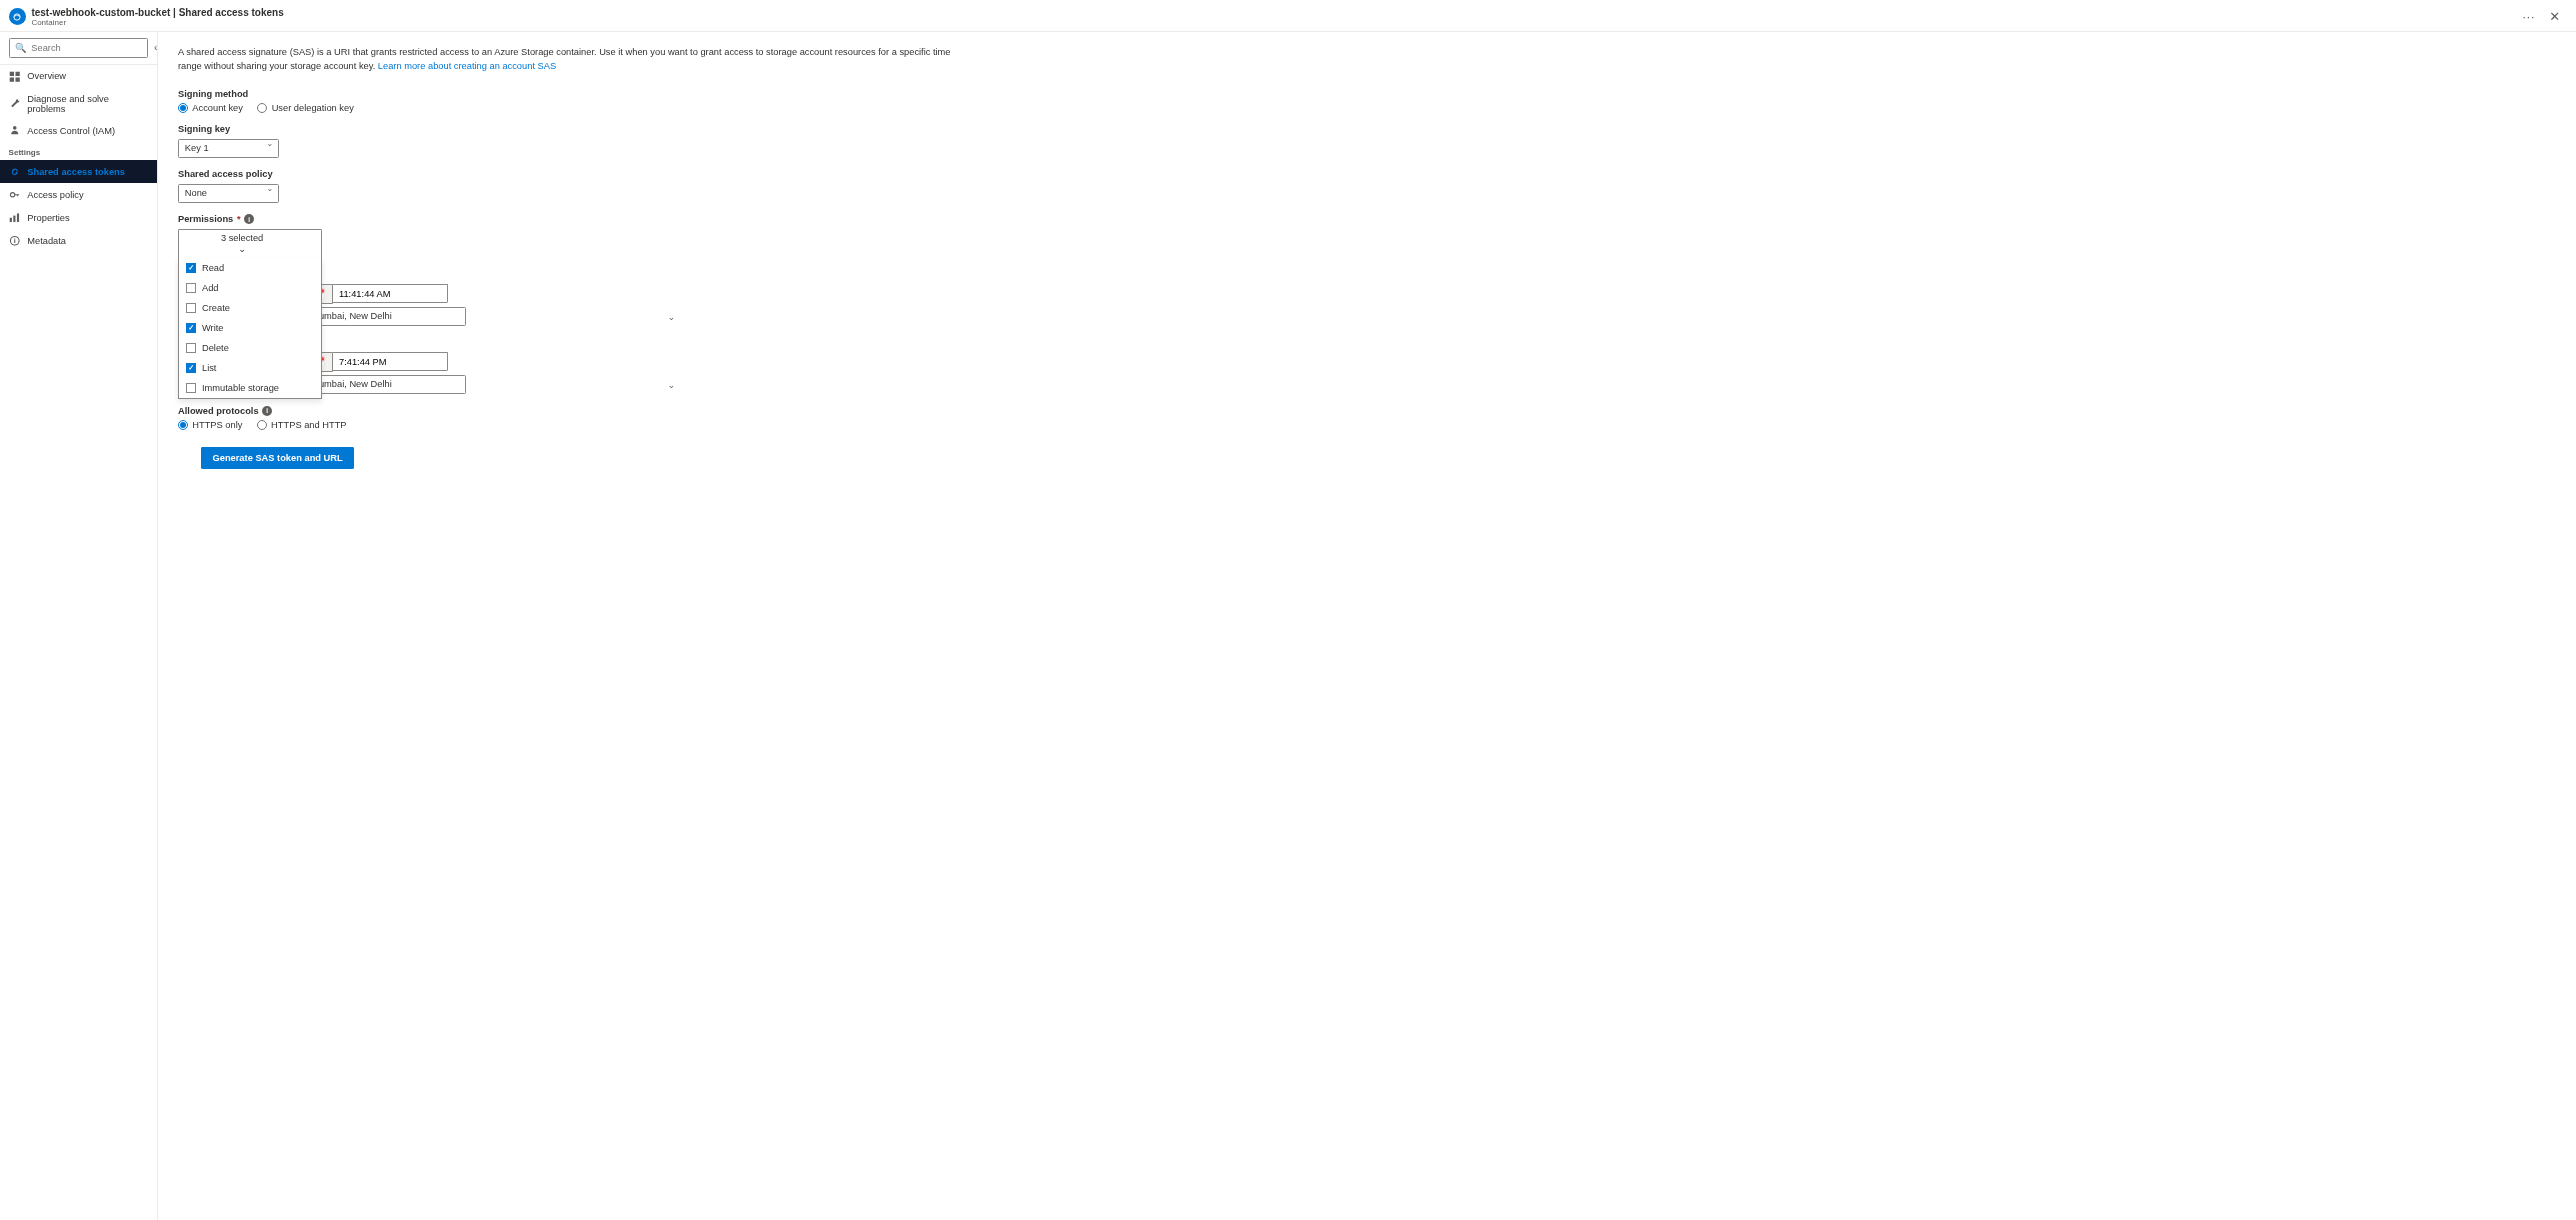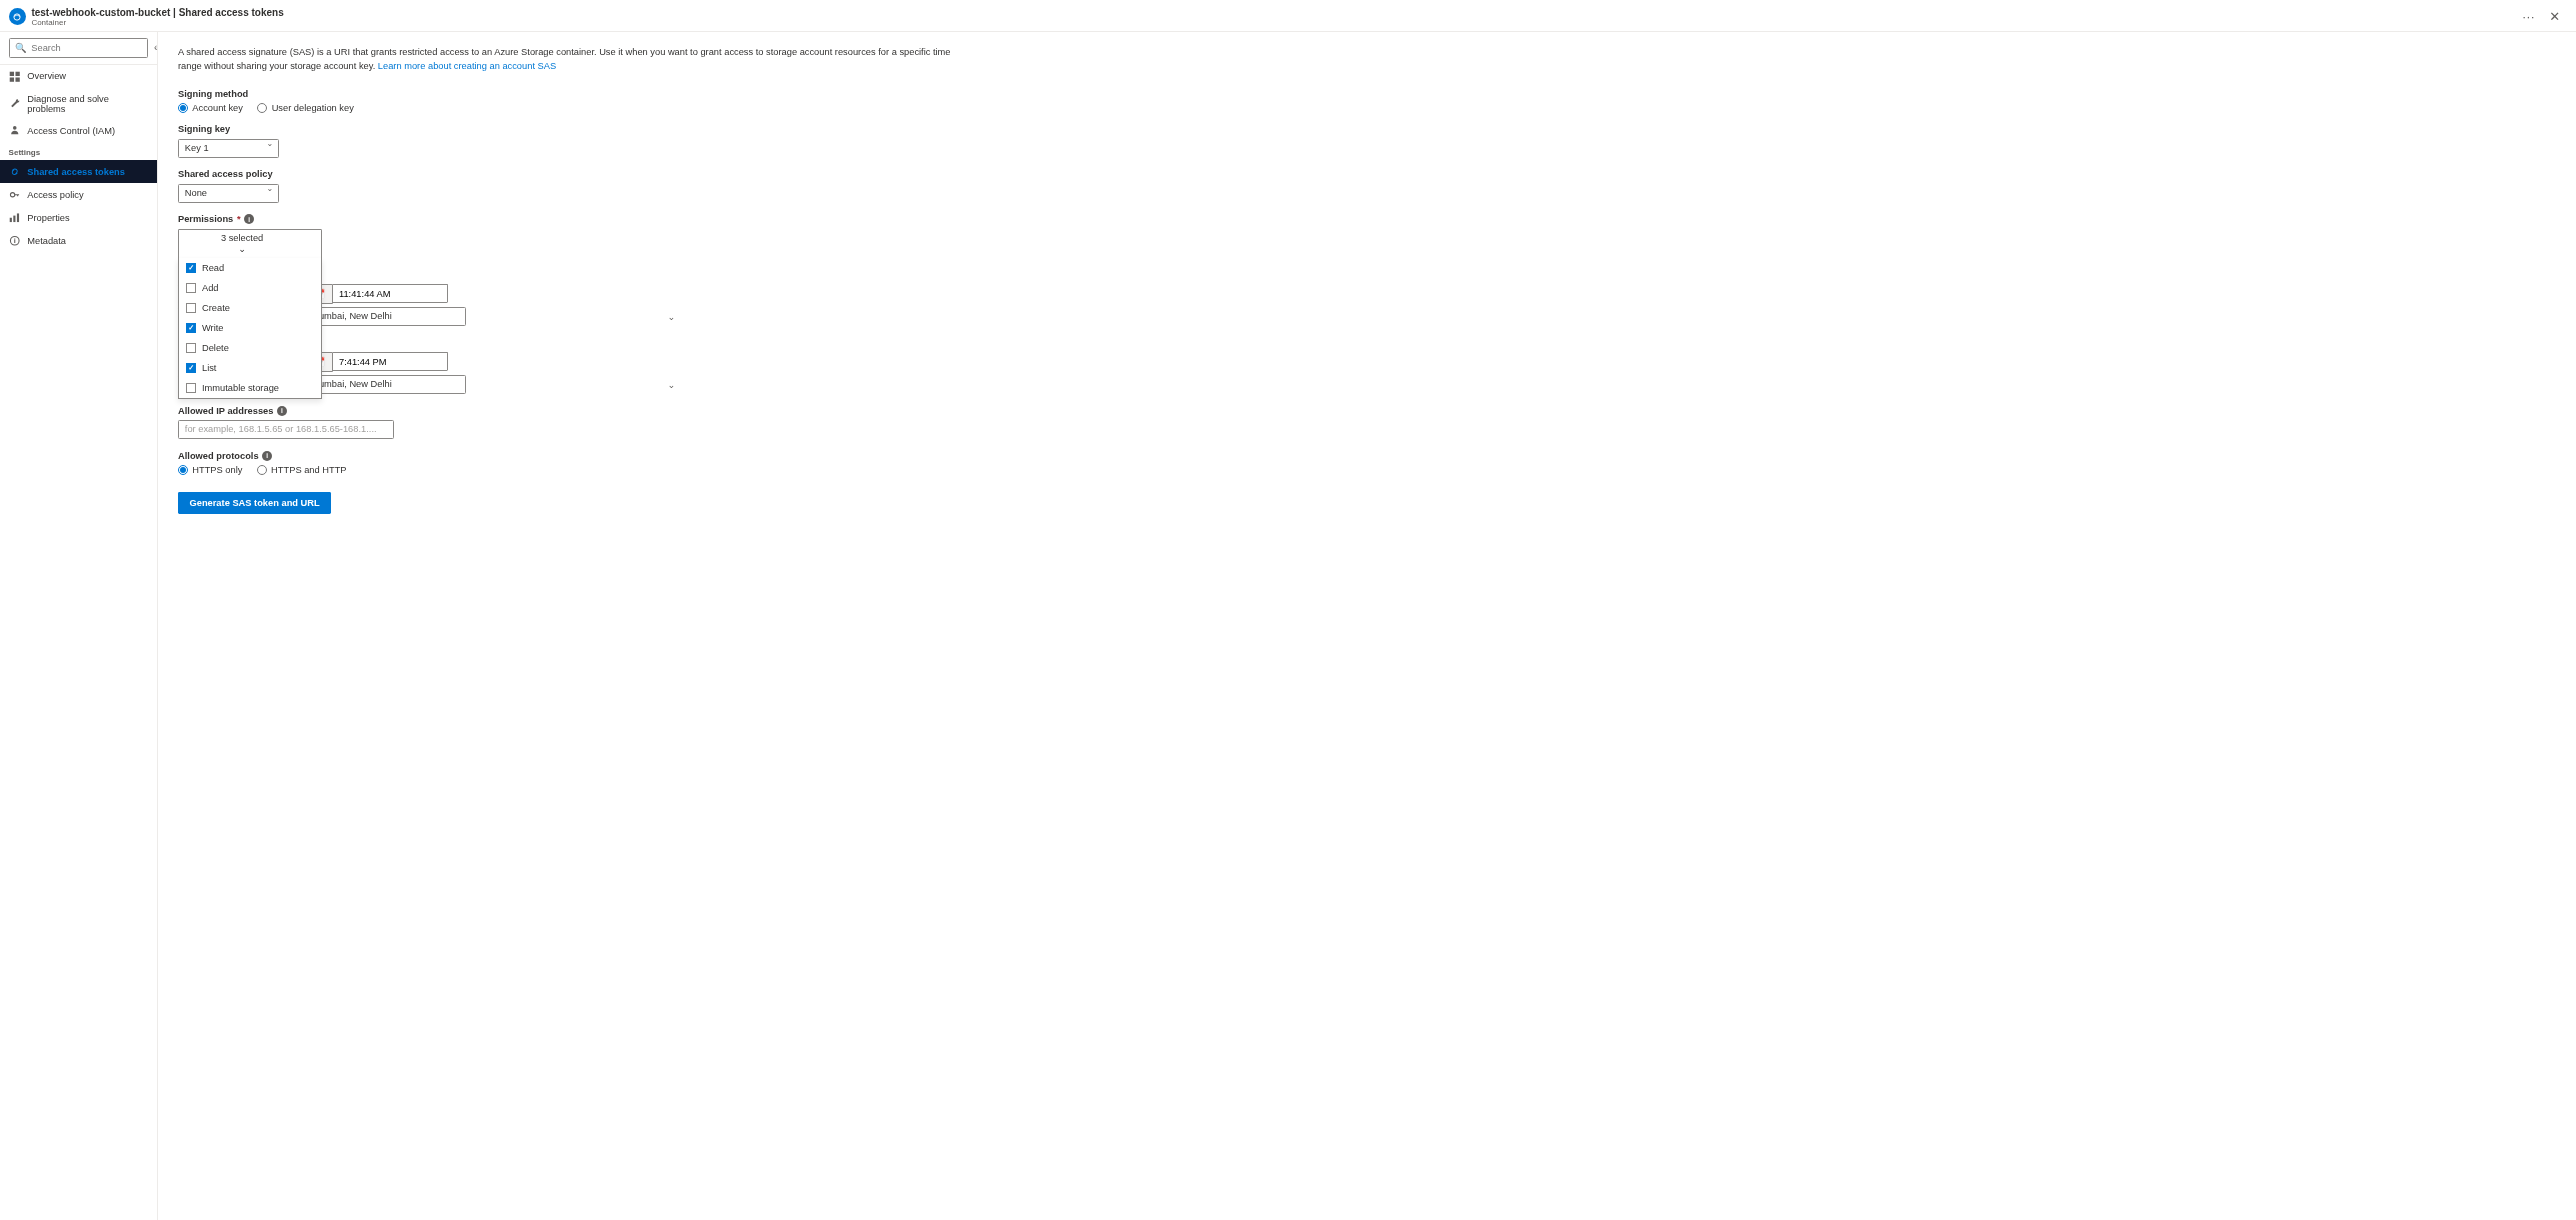--- a/index.html
+++ b/index.html
@@ -78,21 +78,21 @@
     .tz-wrapper::after { content: '⌄'; position: absolute; right: 5.8px; top: 50%; transform: translateY(-50%); pointer-events: none; color: #605e5c; }
 
     
     .text-input { border: 0.7px solid #8a8886; border-radius: 1.4px; padding: 3.6px 5.8px; font-size: 9.3px; color: #323130; outline: none; width: 216px; }
     .text-input::placeholder { color: #a19f9d; }
 
     
     .protocol-group { display: flex; gap: 14.4px; }
 
     
-    .generate-btn { background: #0078d4; color: #fff; border: none; border-radius: 1.4px; padding: 5.8px 11.5px; font-size: 9.3px; font-weight: 600; cursor: pointer; margin-top: 5.8px; }
+    .generate-btn { background: #0078d4; color: #fff; border: none; border-radius: 1.4px; padding: 5.8px 11.5px; font-size: 9.3px; font-weight: 600; cursor: pointer; margin-top: 5.8px; margin-left: 23px; }
 
     
     .form-row-gap { margin-bottom: 10px; }
   </style>
 </head>
 <body>
 
 <div class="header">
   <div class="header-left">
     <div class="header-icon">
@@ -309,27 +309,20 @@
         <div class="timezone-select" style="margin-top:2.9px;">
           <div class="tz-wrapper">
             <select style="border:0.7px solid #8a8886;border-radius:1.4px;padding:3.6px 21.6px 3.6px 5.8px;font-size:9.3px;color:#323130;background:#fff;appearance:none;cursor:pointer;width:288px;outline:none;">
               <option>UTC+05:30 Chennai, Kolkata, Mumbai, New Delhi</option>
             </select>
           </div>
         </div>
       </div>
 
       
-      <div class="form-group">
-        <div class="form-label">
-          <span>Allowed IP addresses</span>
-          <span class="info-icon">i</span>
-        </div>
-        <input type="text" class="text-input" placeholder="for example, 168.1.5.65 or 168.1.5.65-168.1...." style="">
-      </div>
 
       
       <div class="form-group">
         <div class="form-label">
           <span>Allowed protocols</span>
           <span class="info-icon">i</span>
         </div>
         <div class="protocol-group">
           <label class="radio-option">
             <input type="radio" name="protocol" checked="" style="">

